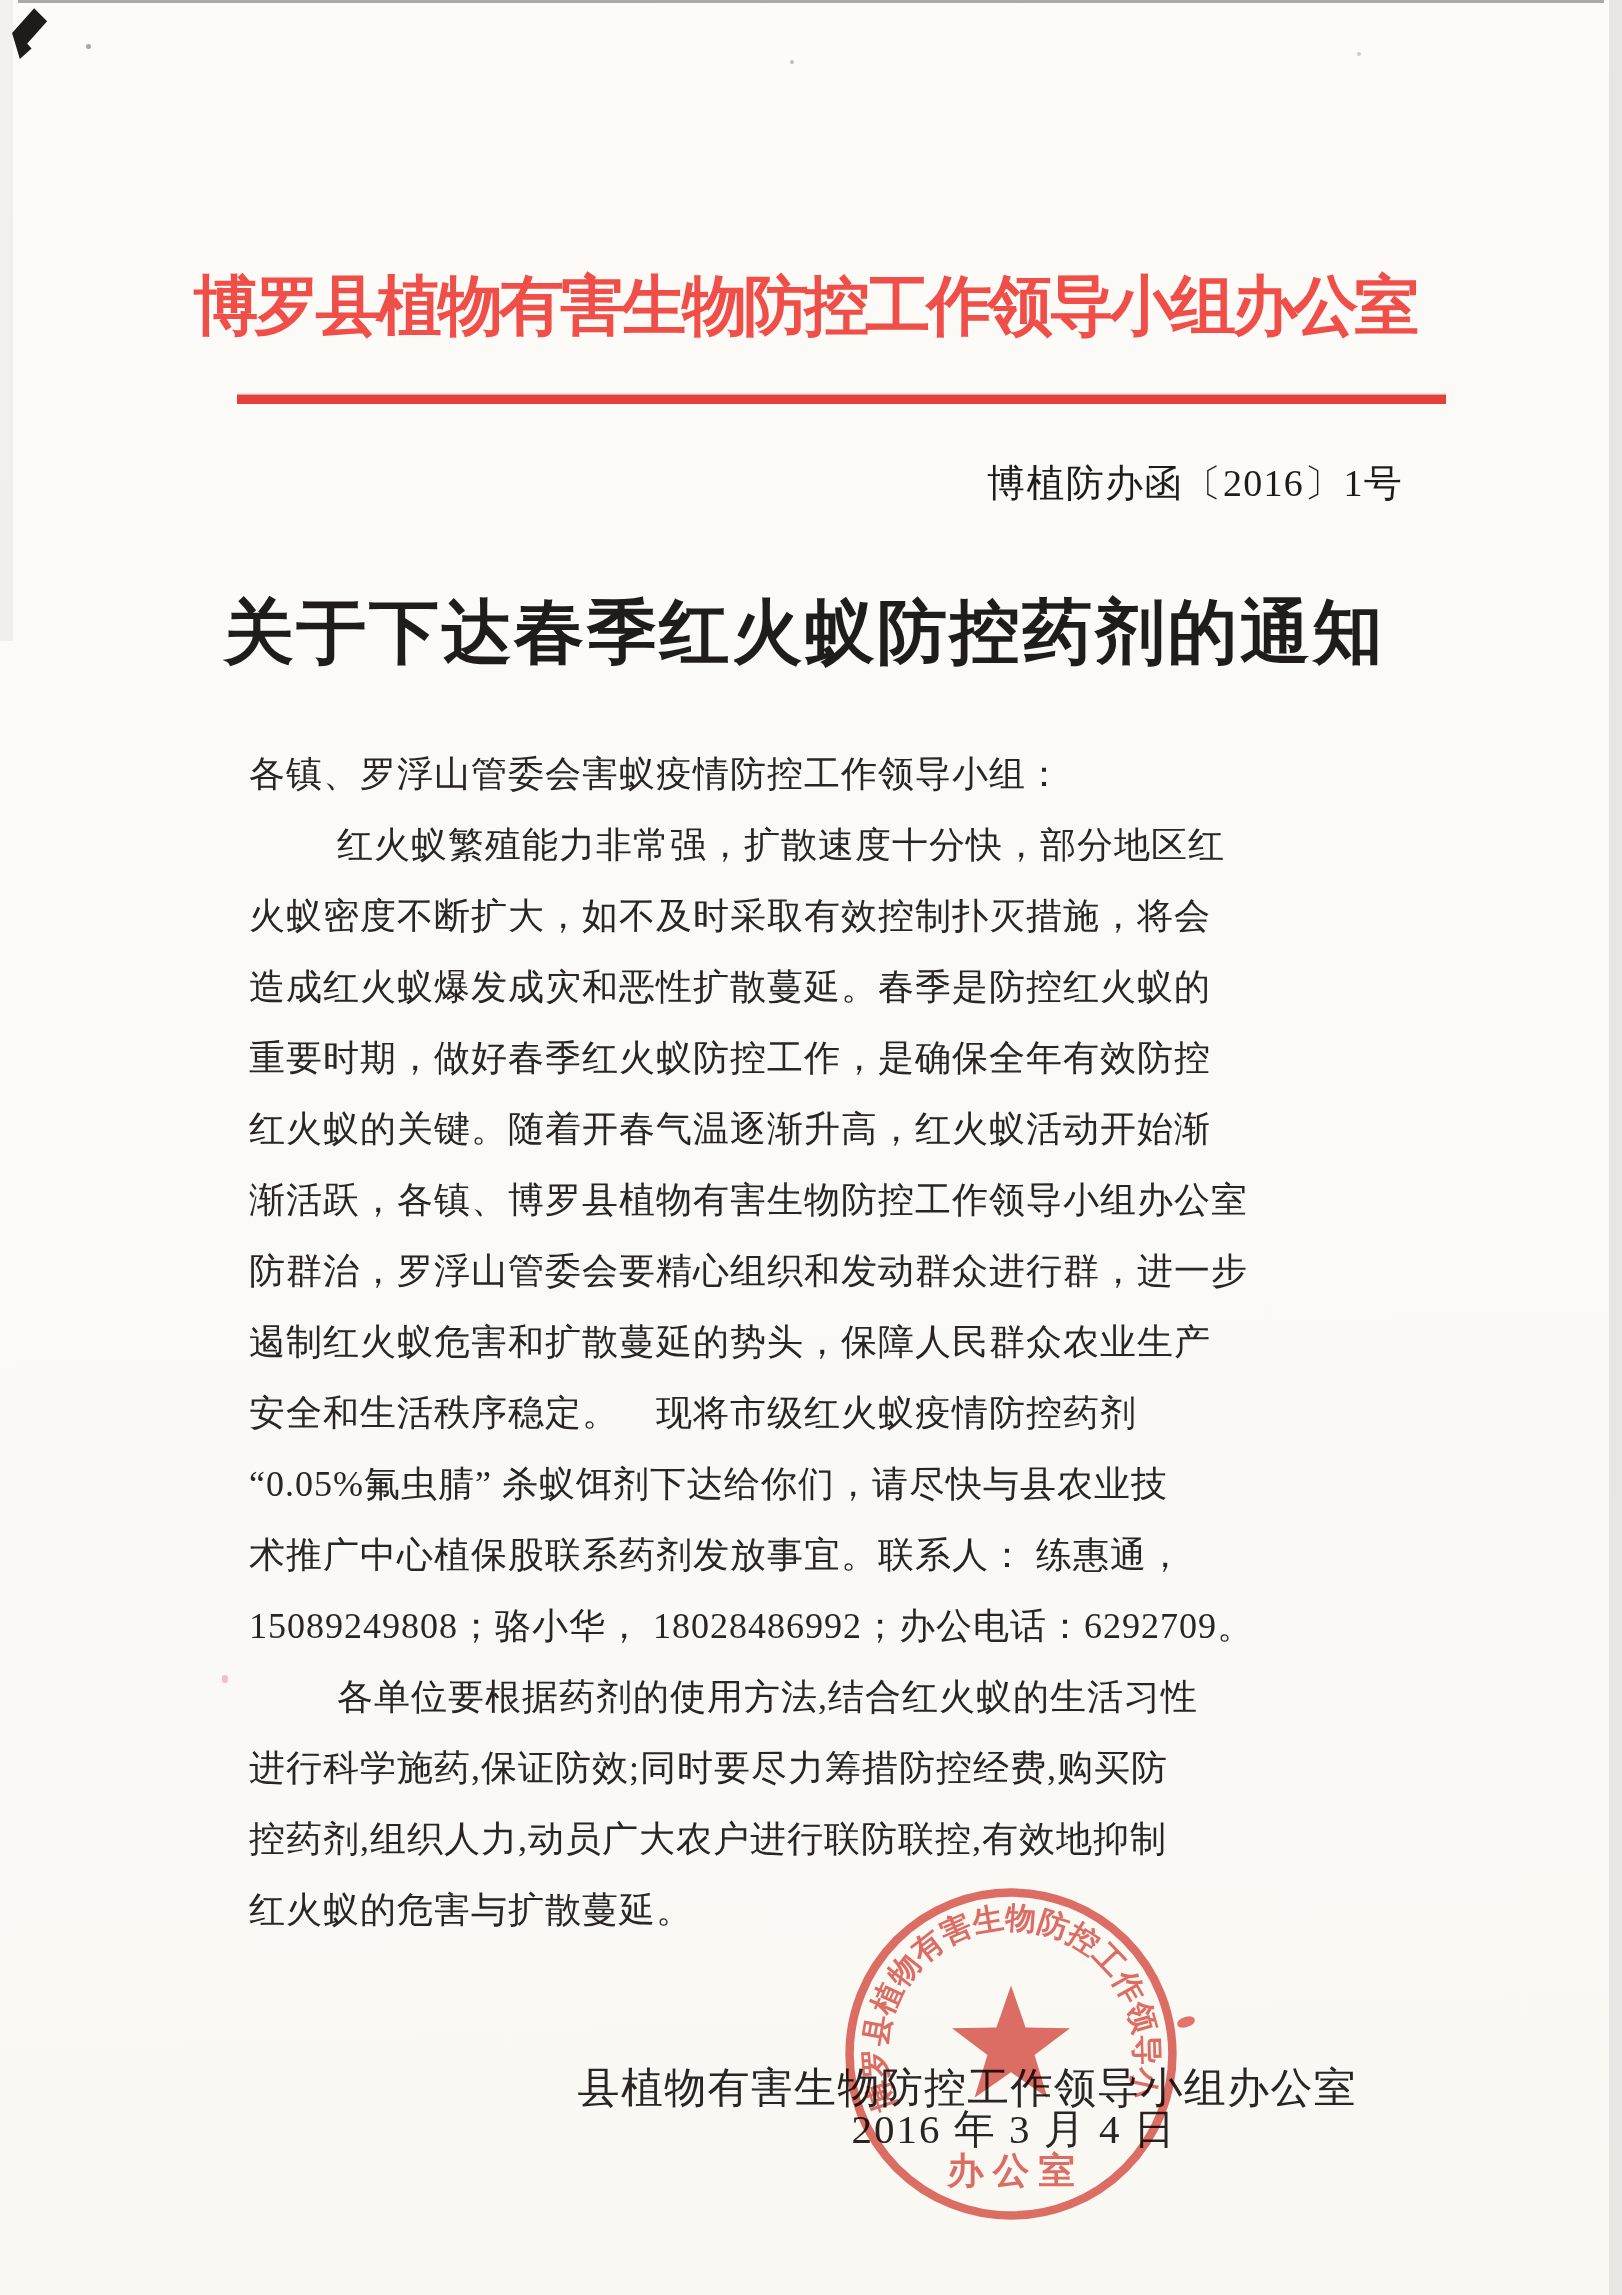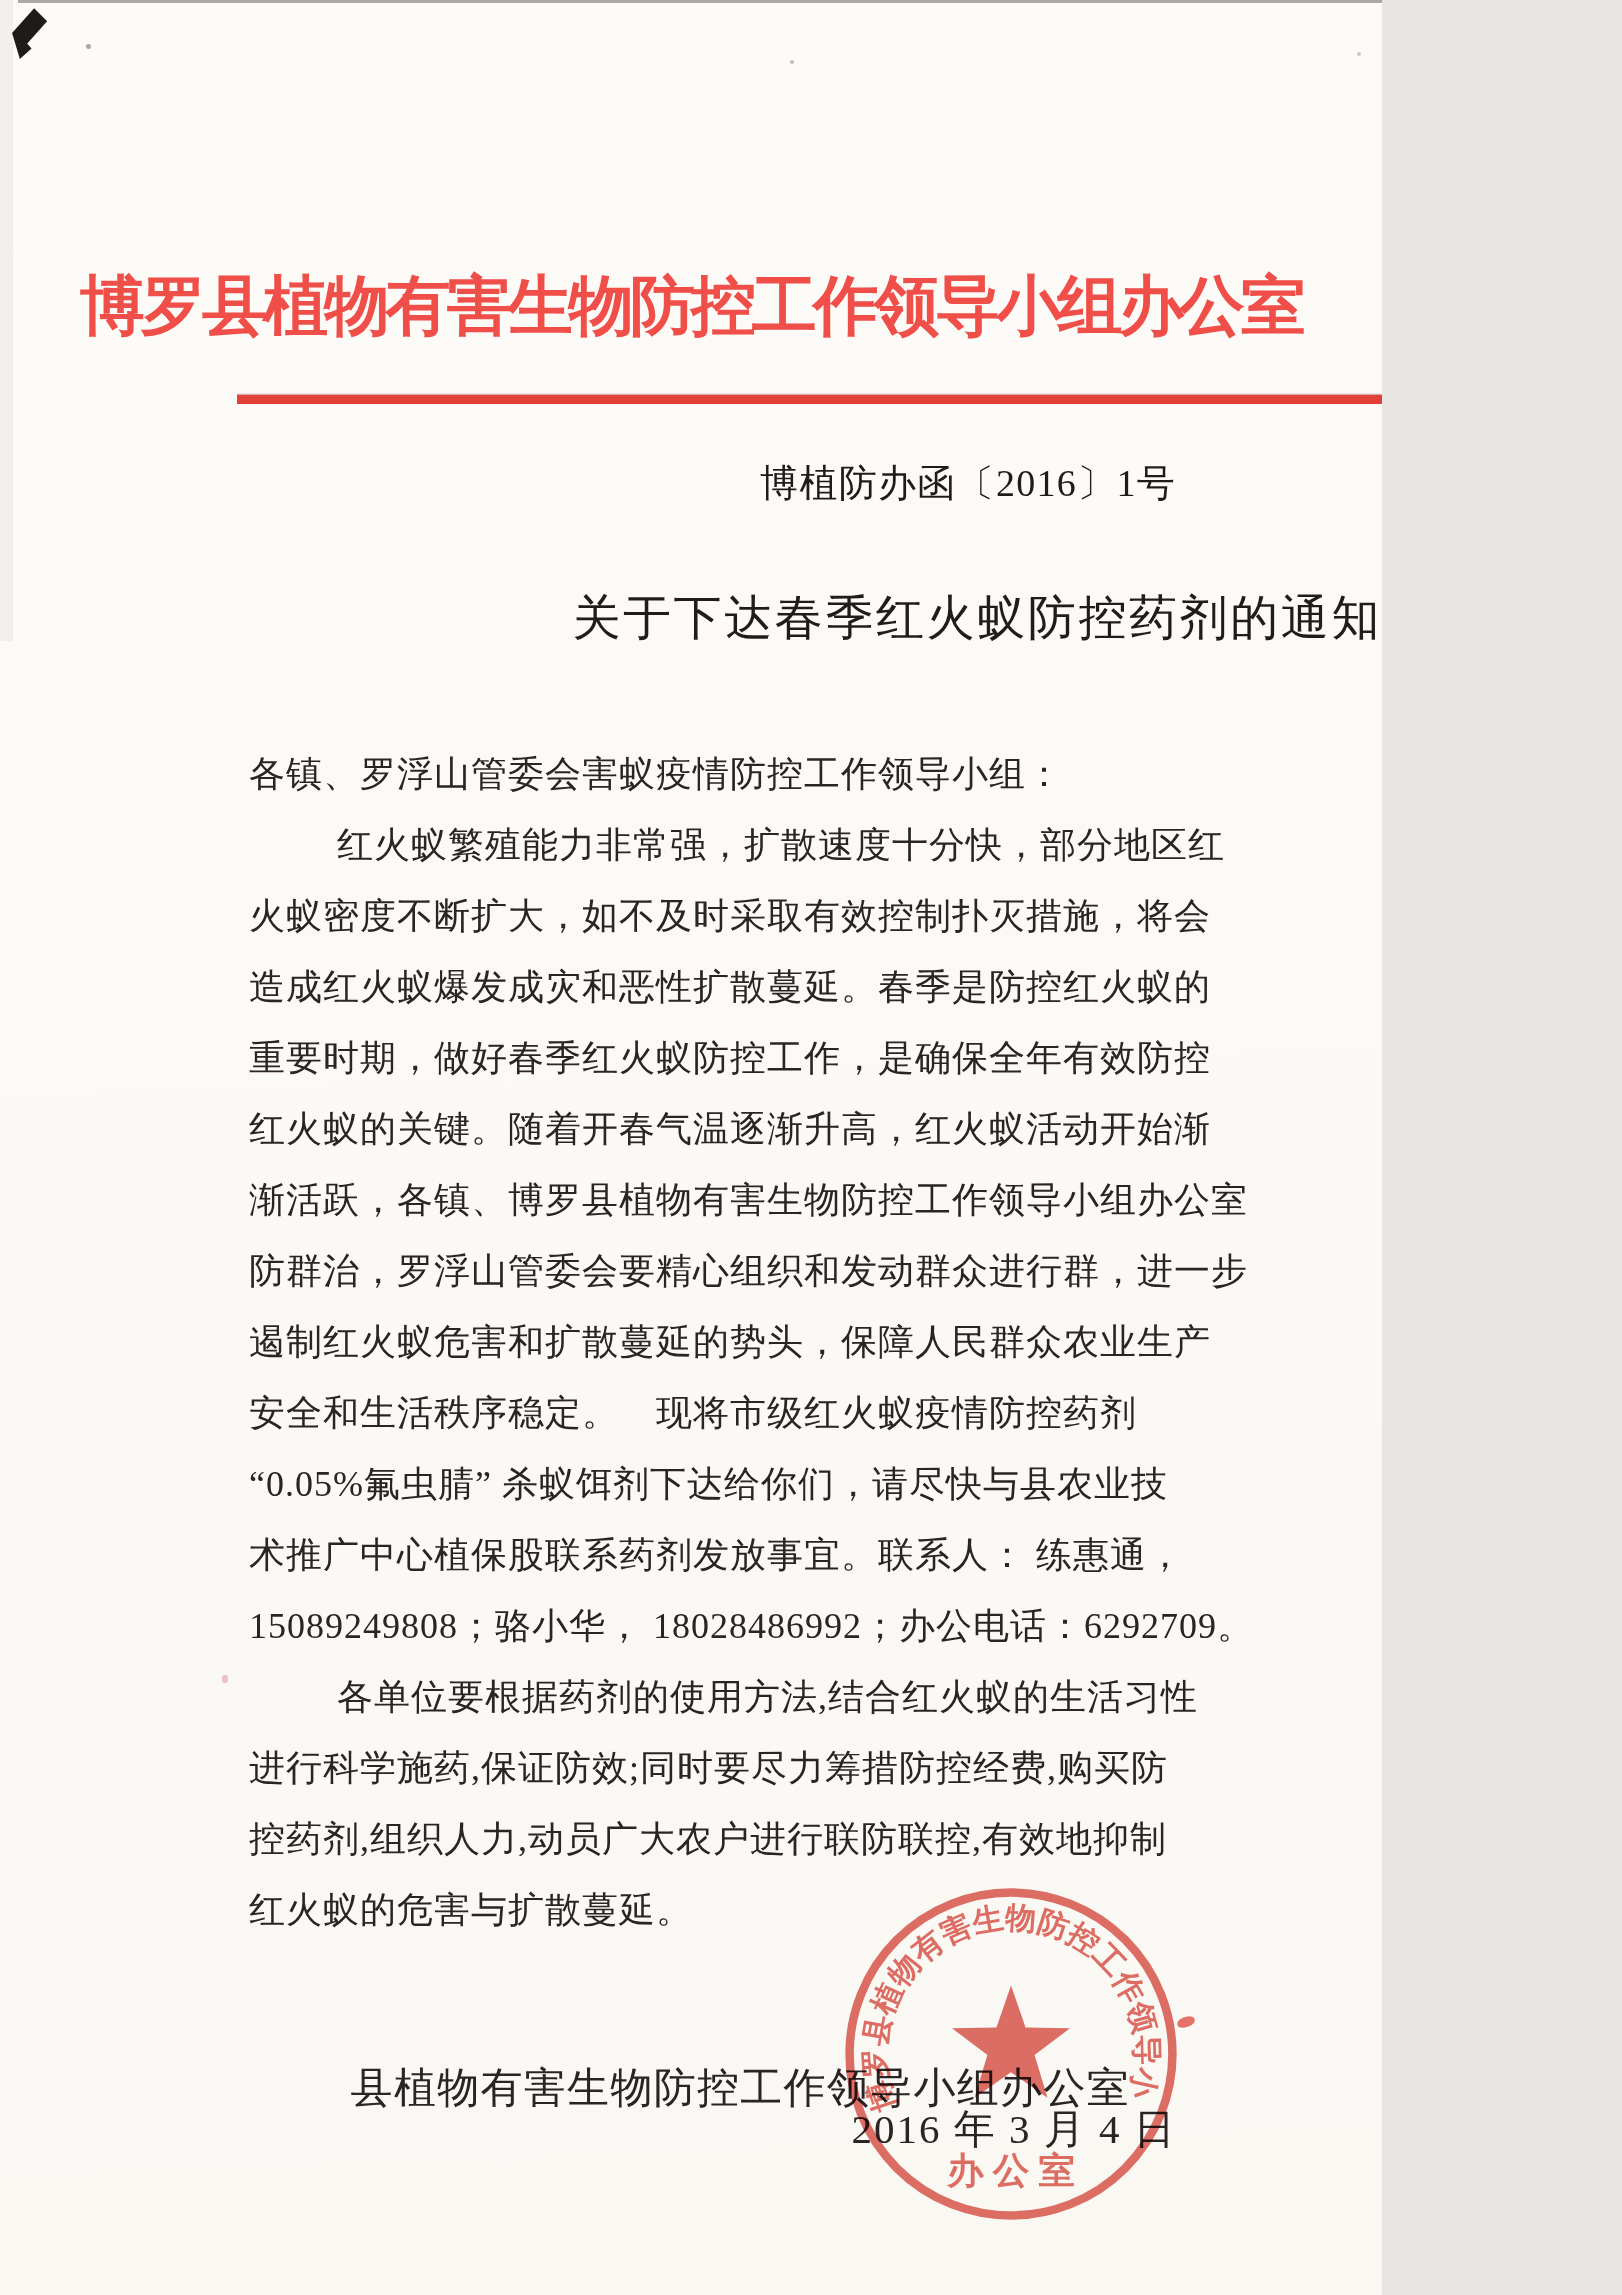--- a/index.html
+++ b/index.html
@@ -7,21 +7,21 @@
     --rule-red:#e4403a;
     --seal-red:#dc574d;
     --ink:#2a2524;
     --paper:#fbfaf6;
   }
   *{box-sizing:border-box;}
   html,body{margin:0;padding:0;}
   body{background:#e8e6e2;font-family:"Liberation Serif","DejaVu Serif",serif;}
   .page{
     position:relative;
-    width:1382px;height:2295px;
+    width:1609px;height:2295px;
     background:var(--paper);
     background-image:linear-gradient(178deg, #fcfbf8 0%, #fbf9f5 60%, #faf8f3 100%);
     overflow:hidden;
     color:var(--ink);
   }
   
   .scan-top-edge{
     position:absolute;top:0;left:18.3px;width:1586px;height:3.3px;
     background:#4a4641;opacity:.45;
   }
@@ -54,22 +54,22 @@
     background:var(--rule-red);
     box-shadow:0 -1.3px 0 rgba(160,30,25,.35);
   }
   .doc-number{
     position:absolute;top:458px;right:206px;
     font-size:38px;color:#1f1b19;
     letter-spacing:1.3px;white-space:nowrap;
   }
   .doc-title{
     position:absolute;top:586px;left:0;width:100%;
-    text-align:right;
-    font-size:48px;font-weight:normal;color:#201c1a;
+    text-align:center;
+    font-size:70px;font-weight:bold;color:#201c1a;
     letter-spacing:2.6px;white-space:nowrap;
   }
   
   .content{
     position:absolute;top:739px;left:249px;width:1163px;
     font-size:36px;line-height:71px;
     letter-spacing:1px;
     color:var(--ink);
   }
   .content .line{white-space:nowrap;}

